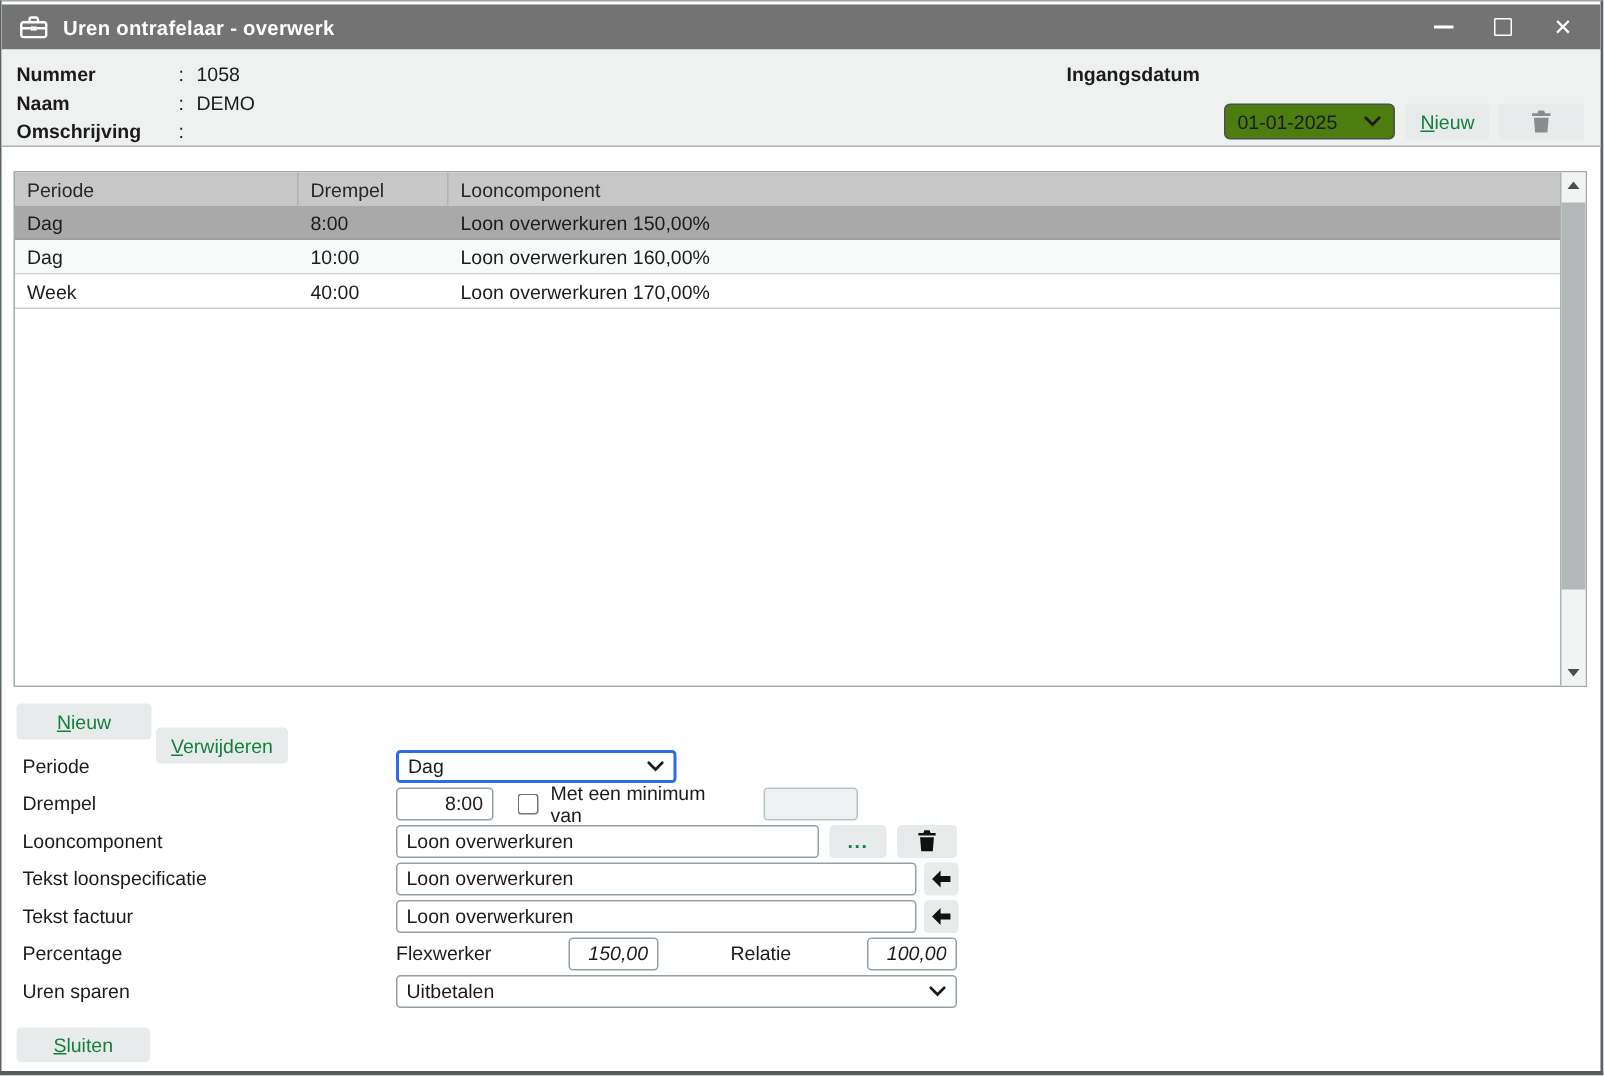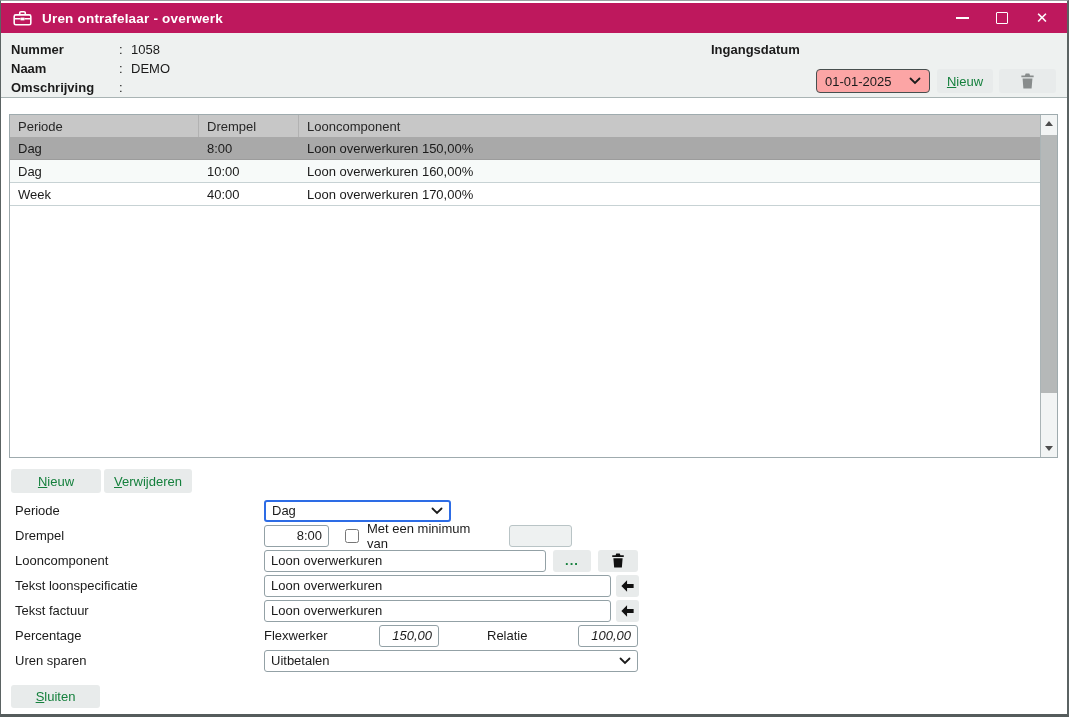--- a/index.html
+++ b/index.html
@@ -10,21 +10,21 @@
     position:relative; width:1069px; height:717px;
     background:#ffffff;
     border-left:1px solid #5b6363; border-right:2px solid #5b6363;
     border-top:1px solid #9aa3a3; border-bottom:3px solid #555c5c;
     overflow:hidden;
   }
 
   
   .titlebar {
     position:absolute; left:0; top:2px; width:100%; height:30px;
-    background:#be185d; color:#ffffff;
+    background:#737373; color:#ffffff;
     display:flex; align-items:center; padding:0 12px;
   }
   .titlebar .app-icon { display:flex; align-items:center; margin-right:10px; }
   .titlebar .title { font-weight:bold; font-size:13.5px; letter-spacing:.2px; }
   .win-controls { margin-left:auto; display:flex; align-items:center; gap:14px; }
   .win-btn {
     width:26px; height:24px; display:flex; align-items:center; justify-content:center;
     color:#ffffff; font-size:15px; cursor:default; user-select:none;
   }
   .win-btn.max span { display:block; width:12px; height:12px; border:1.6px solid #fff; border-radius:1px; }
@@ -36,21 +36,21 @@
     background:#eef1f0; border-bottom:1px solid #a9b4b4;
   }
   .hdr-row { position:absolute; left:10px; height:19px; display:flex; align-items:center; }
   .hdr-row .lbl { display:inline-block; width:108px; font-weight:bold; }
   .hdr-row .colon { display:inline-block; width:12px; }
   .hdr-r1 { top:7px; } .hdr-r2 { top:26px; } .hdr-r3 { top:45px; }
 
   .ingangs-label { position:absolute; top:9px; left:710px; width:86px; font-weight:bold; text-align:left; }
   .date-select {
     position:absolute; left:815px; top:36px; width:114px; height:24px;
-    background:#fca5a5; border:1px solid #474f4f; border-radius:4px;
+    background:#4d7c0f; border:1px solid #474f4f; border-radius:4px;
     display:flex; align-items:center; padding:0 8px; cursor:default;
   }
   .date-select .val { flex:1; }
   .btn {
     background:#e8ebeb; border:none; border-radius:3px; color:#15803d;
     font-family:"Liberation Sans", sans-serif; font-size:13px;
     display:flex; align-items:center; justify-content:center; cursor:default;
   }
   .btn .u { text-decoration:underline; }
   .btn-nieuw-top { position:absolute; left:936px; top:36px; width:56px; height:24px; }
@@ -78,21 +78,21 @@
     background:#f2f4f4; border-left:1px solid #aab4b6;
   }
   .vs-btn { position:absolute; left:0; width:16px; height:17px; display:flex; align-items:center; justify-content:center; }
   .vs-up { top:0; } .vs-down { bottom:0; }
   .tri-up { width:0; height:0; border-left:4px solid transparent; border-right:4px solid transparent; border-bottom:5px solid #4d4d4d; }
   .tri-down { width:0; height:0; border-left:4px solid transparent; border-right:4px solid transparent; border-top:5px solid #4d4d4d; }
   .vs-thumb { position:absolute; left:0; top:20px; width:16px; height:258px; background:#b5b8b8; }
 
   
   .btn-nieuw-list { position:absolute; left:10px; top:468px; width:90px; height:24px; }
-  .btn-verwijderen { position:absolute; left:103px; top:468px; width:88px; height:24px; }
+  .btn-verwijderen { position:absolute; left:103px; top:484px; width:88px; height:24px; }
 
   
   .form { position:absolute; left:14px; top:497px; width:1040px; }
   .frow { display:flex; align-items:center; height:25px; }
   .frow .flabel { width:249px; }
   .input, .select {
     height:22px; background:#fff; border:1px solid #93a1a6; border-radius:3px;
     font-family:"Liberation Sans", sans-serif; font-size:13px; color:#1b1b1b;
     padding:0 6px;
   }

